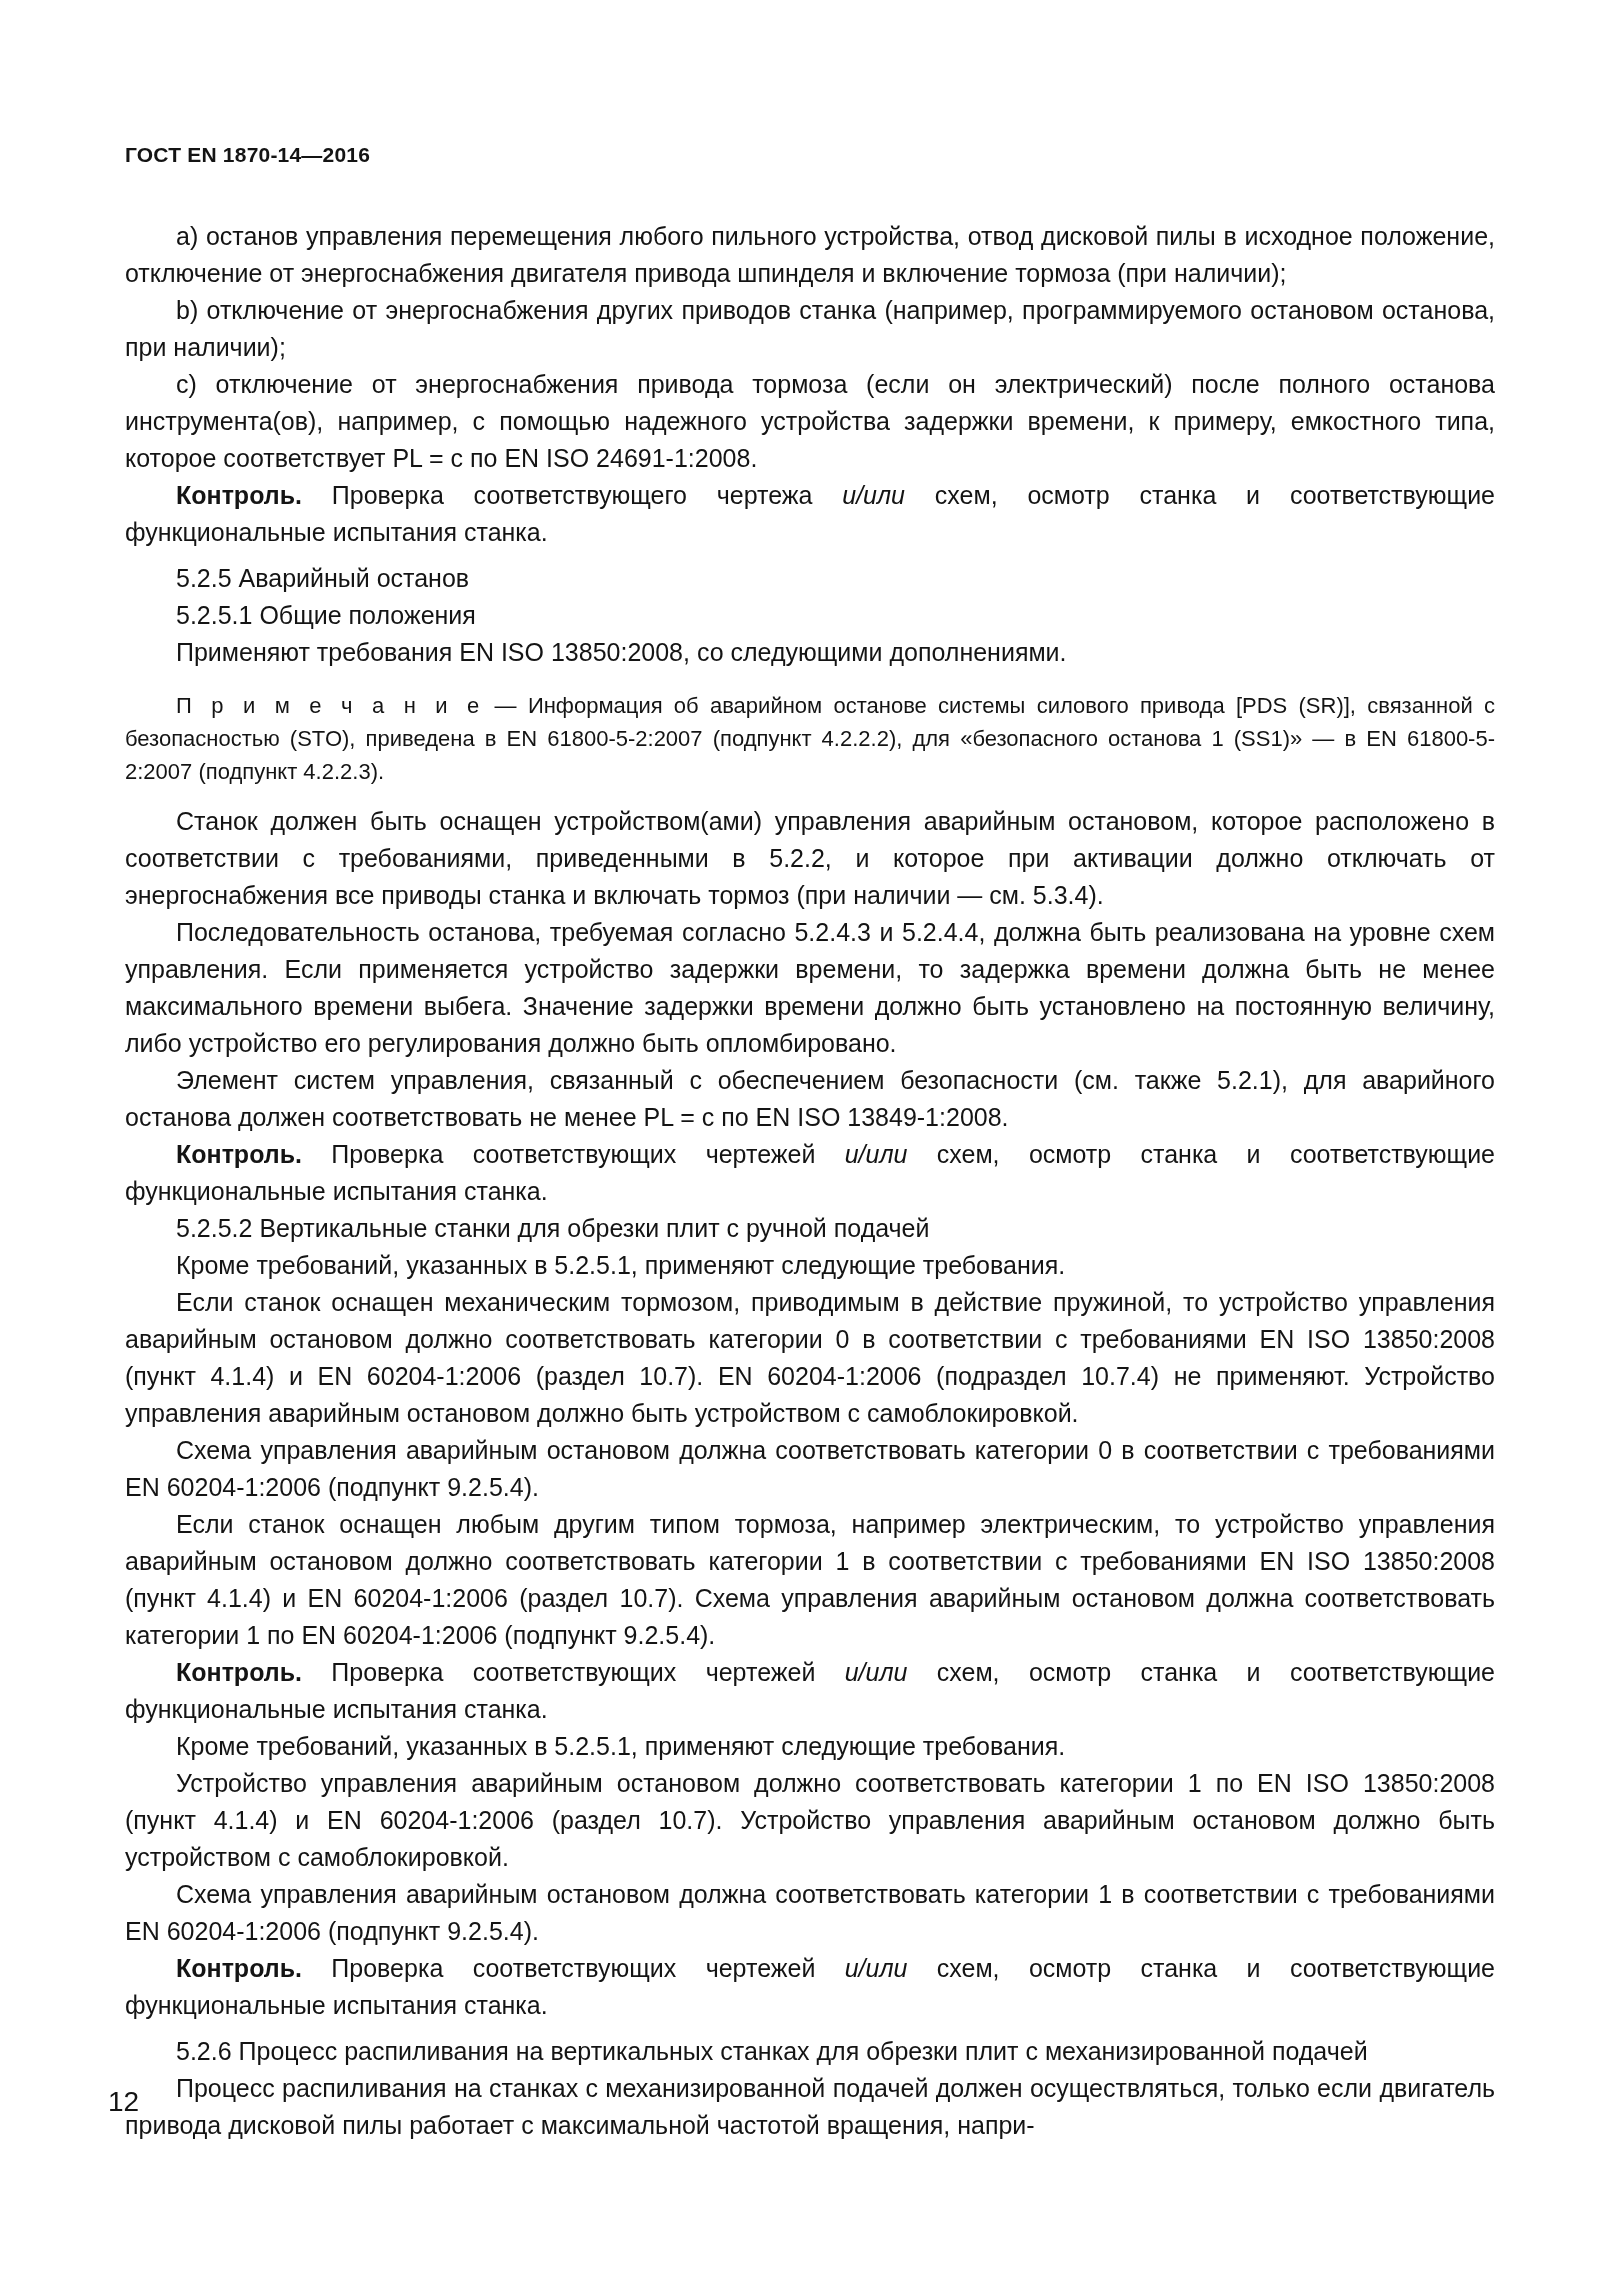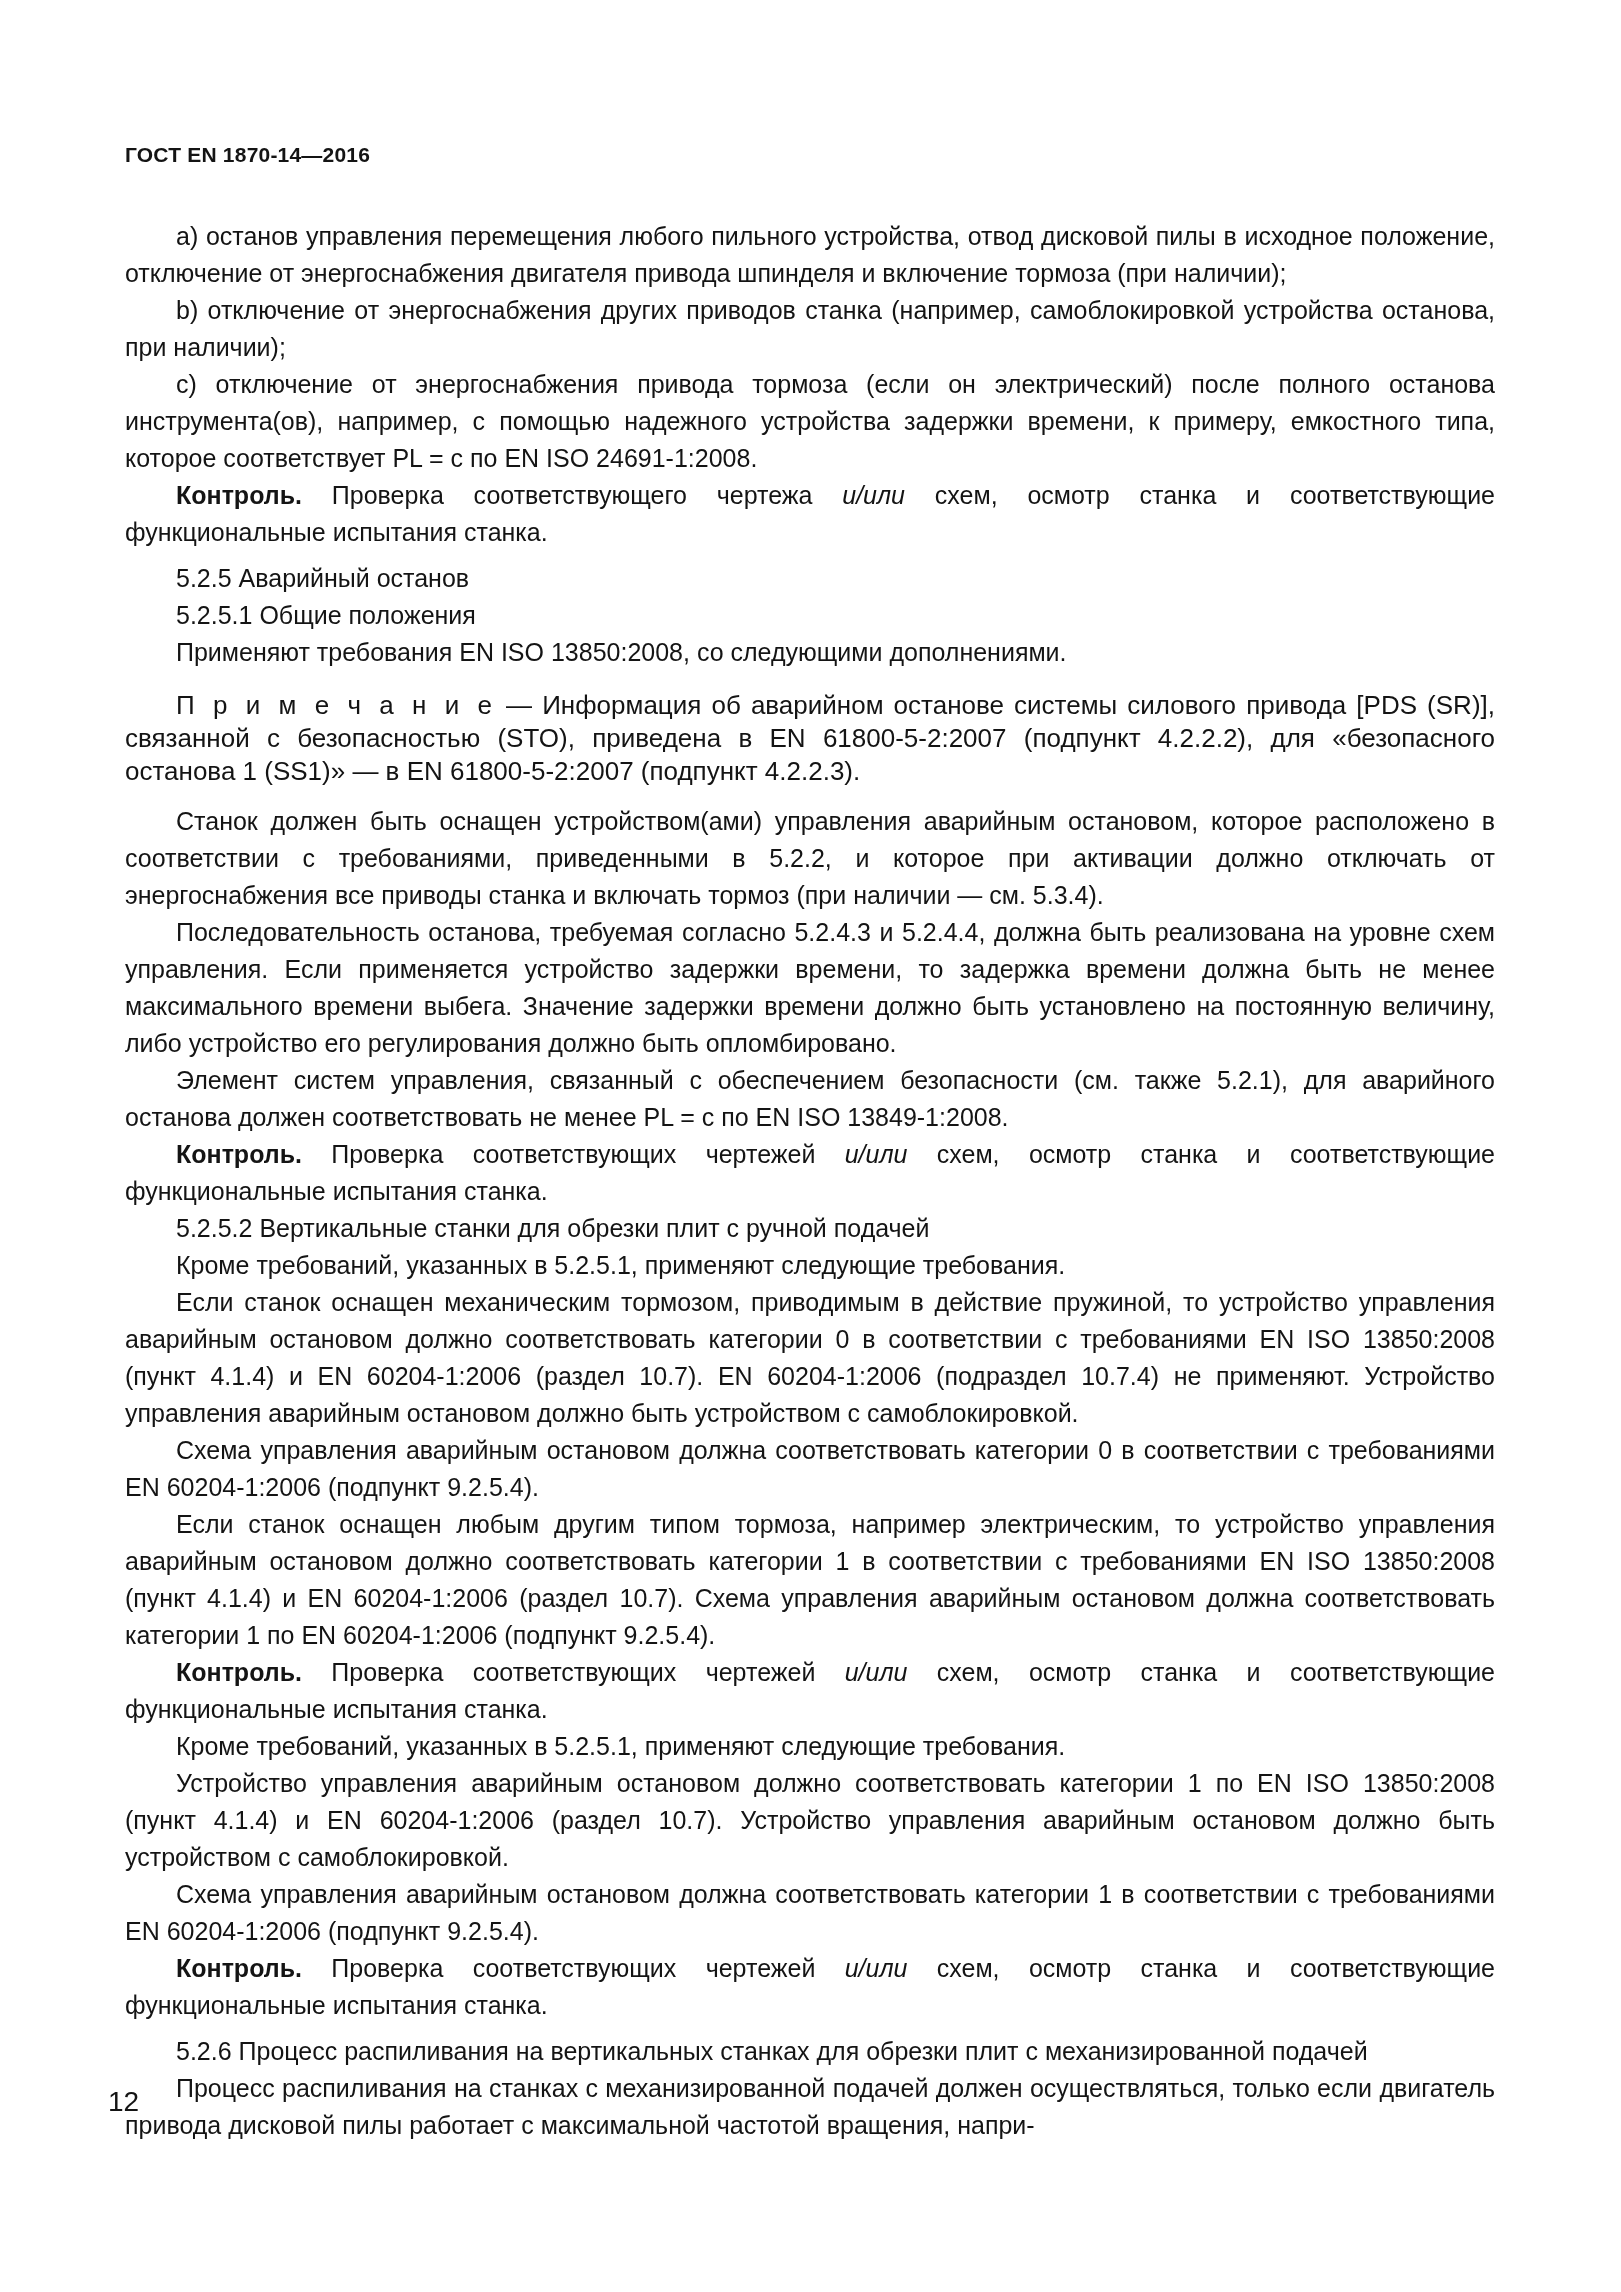--- a/index.html
+++ b/index.html
@@ -48,21 +48,21 @@
     font-weight: bold;
   }
   .i {
     font-style: italic;
   }
   .heading {
     font-weight: normal;
     margin-top: 9px;
   }
   .note {
-    font-size: 26px;
+    font-size: 22px;
     line-height: 33px;
     text-indent: 51px;
     text-align: justify;
     margin: 0;
   }
   .note-gap-top {
     height: 17.6px;
   }
   .note-gap-bottom {
     height: 15.7px;
@@ -82,21 +82,21 @@
 <body>
 
 <div class="page">
 
   <div class="header">ГОСТ EN 1870-14—2016</div>
 
   <div class="content">
 
     <p class="indent">a)  останов управления перемещения любого пильного устройства, отвод дисковой пилы в исходное положение, отключение от энергоснабжения двигателя привода шпинделя и включение тормоза (при наличии);</p>
 
-    <p class="indent">b)  отключение от энергоснабжения других приводов станка (например, самоблокировкой устройства останова, при наличии);</p>
+    <p class="indent">b)  отключение от энергоснабжения других приводов станка (например, программируемого остановом останова, при наличии);</p>
 
     <p class="indent">c)  отключение от энергоснабжения привода тормоза (если он электрический) после полного останова инструмента(ов), например, с помощью надежного устройства задержки времени, к примеру, емкостного типа, которое соответствует PL = c по EN ISO 24691-1:2008.</p>
 
     <p class="indent"><span class="b">Контроль.</span><span> Проверка соответствующего чертежа </span><span class="i">и/или</span><span> схем, осмотр станка и соответствующие функциональные испытания станка.</span></p>
 
     <p class="indent heading">5.2.5 Аварийный останов</p>
 
     <p class="indent">5.2.5.1 Общие положения</p>
 
     <p class="indent">Применяют требования EN ISO 13850:2008, со следующими дополнениями.</p>

